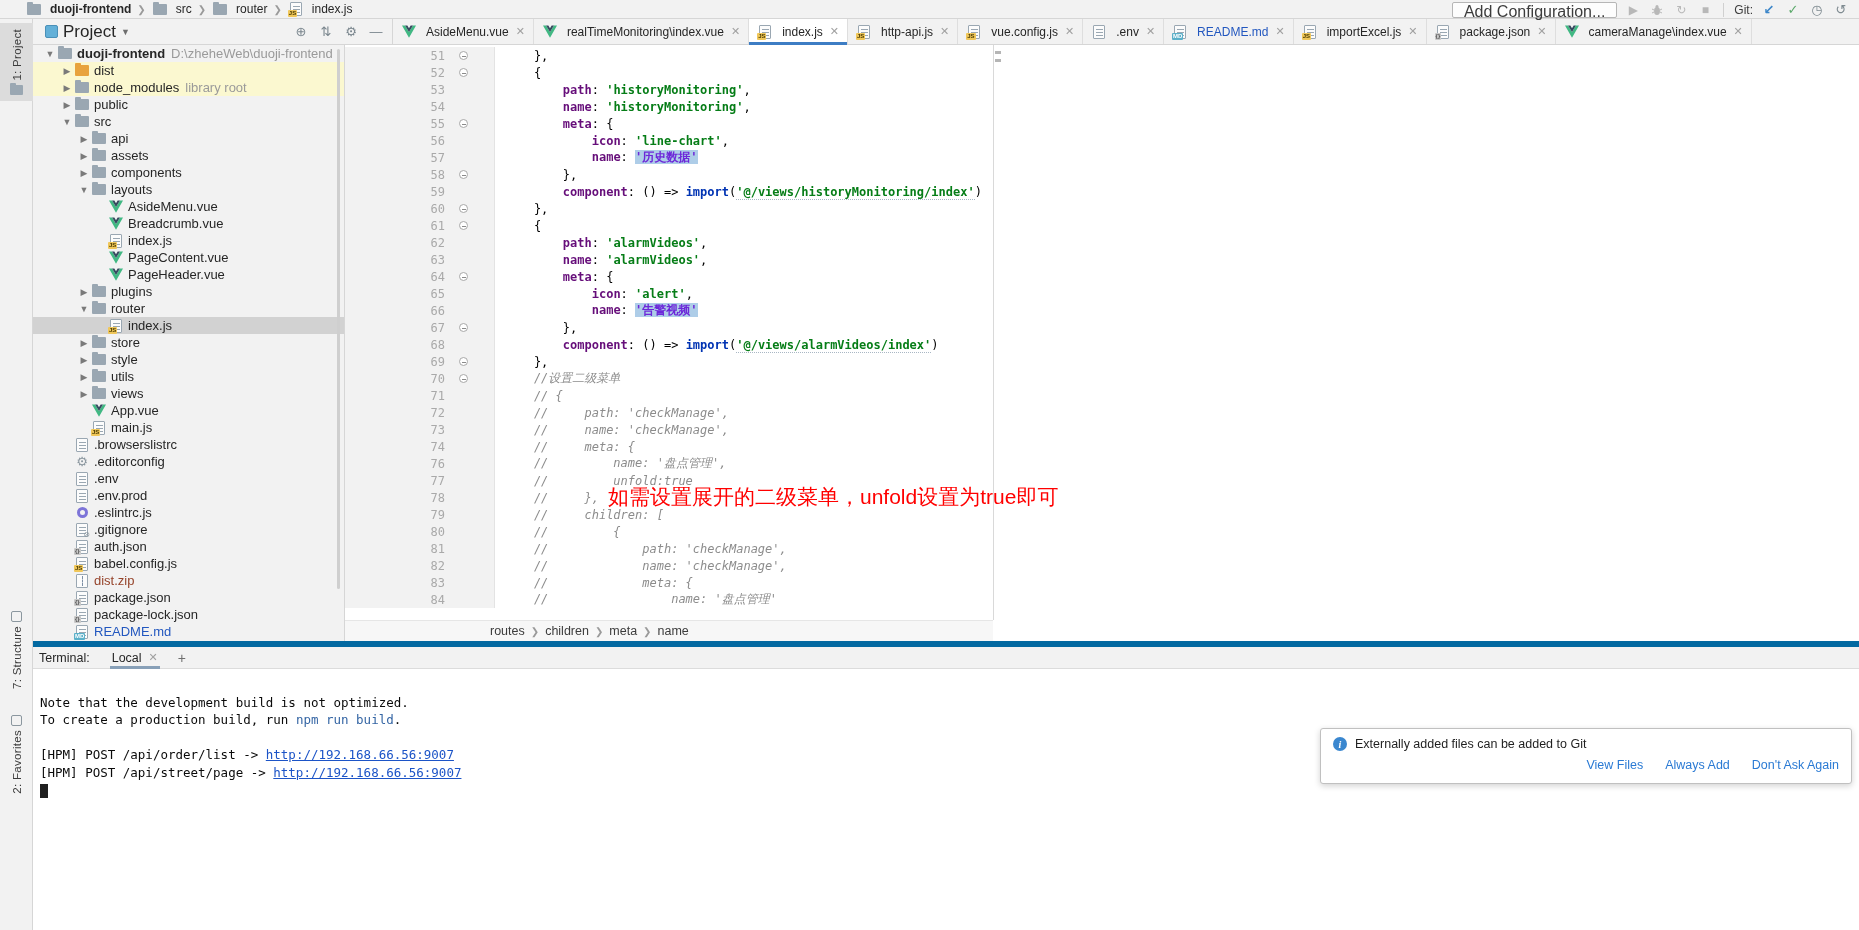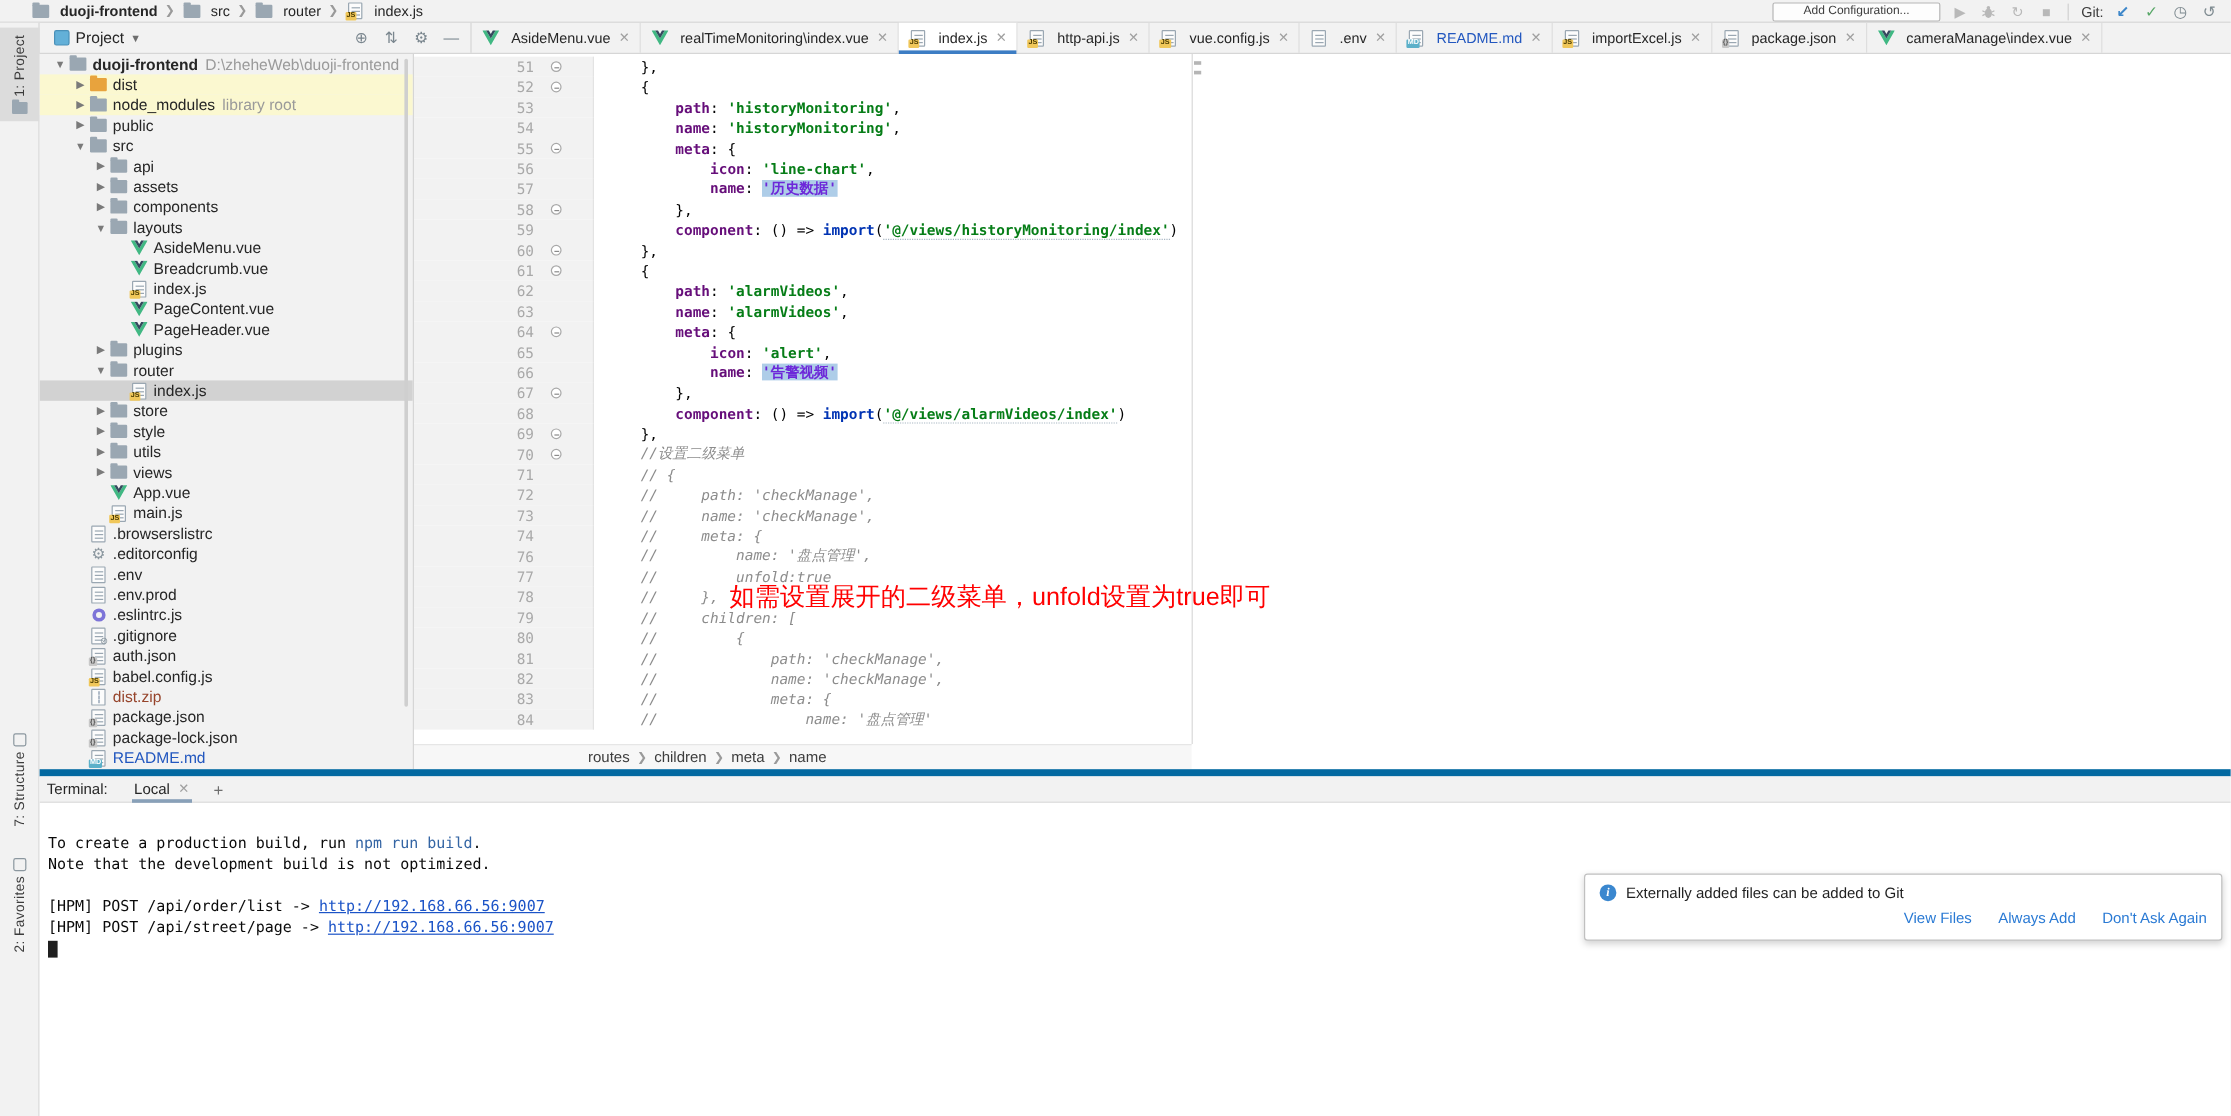--- a/index.html
+++ b/index.html
@@ -7,42 +7,42 @@
   body { font-family:"Liberation Sans","DejaVu Sans",sans-serif; font-size:12px; color:#262626; background:#f2f2f2; }
   #app { position:relative; width:1859px; height:930px; background:#f2f2f2; }
 
   
   .topbar { position:absolute; left:0; top:0; width:1859px; height:19px; background:#f2f2f2; border-bottom:1px solid #d6d6d6; display:flex; align-items:center; padding-left:26px; }
   .crumbs { display:flex; align-items:center; gap:4px; height:100%; }
   .crumb { display:flex; align-items:center; gap:4px; font-size:12px; color:#262626; cursor:default; }
   .crumb.bold .crumb-label { font-weight:bold; }
   .crumb-sep { color:#9a9a9a; font-size:10px; margin:0 2px; }
   .topbar-right { position:absolute; right:10px; top:0; height:19px; display:flex; align-items:center; gap:8px; }
-  .add-config { height:16px; padding:0 25px; font-size:10px; color:#3c3c3c; background:#fdfdfd; border:1px solid #b6b6b6; border-radius:2px; font-family:inherit; }
+  .add-config { height:16px; padding:0 11px; font-size:16px; color:#3c3c3c; background:#fdfdfd; border:1px solid #b6b6b6; border-radius:2px; font-family:inherit; }
   .tb-ico { width:16px; height:16px; display:flex; align-items:center; justify-content:center; font-size:12px; color:#b8b8b8; }
   .tb-sep { width:1px; height:14px; background:#d0d0d0; margin:0 2px; }
   .git-label { color:#3c3c3c; font-size:12px; }
   .ico-update { color:#3c86c9; font-weight:bold; font-size:13px; }
   .ico-commit { color:#59a869; font-weight:bold; font-size:13px; }
   .ico-clock, .ico-rollback { color:#7f8b91; font-size:13px; }
 
   
   .stripe { position:absolute; left:0; top:19px; width:33px; height:911px; background:#f2f2f2; border-right:1px solid #d6d6d6; }
   .stripe-btn { position:absolute; left:0; width:33px; display:flex; flex-direction:column; align-items:center; gap:4px; color:#3c3c3c; }
   .vtext { writing-mode:vertical-rl; transform:rotate(180deg); font-size:11.5px; letter-spacing:.3px; }
   .stripe-btn.active { background:#dcdcdc; padding:6px 0; }
   .mini-folder { width:13px; height:10px; background:#9aa7b2; border-radius:1px; position:relative; }
   .mini-folder::before { content:""; position:absolute; left:0; top:-2px; width:6px; height:3px; background:#9aa7b2; border-radius:1px 1px 0 0; }
   .mini-box { width:11px; height:11px; border:1.5px solid #8b979f; border-radius:2px; }
 
   
   .second-row { position:absolute; left:33px; top:19px; width:1826px; height:26px; border-bottom:1px solid #d6d6d6; display:flex; }
   .panel-header { width:359px; display:flex; align-items:center; padding:0 6px 0 12px; gap:5px; }
   .ph-icon { width:13px; height:13px; background:#63b0d8; border:1px solid #4a90b8; border-radius:2px; }
-  .ph-title { font-size:13px; color:#262626; }
+  .ph-title { font-size:17px; color:#262626; }
   .ph-caret { font-size:9px; color:#6e6e6e; }
   .ph-sp { flex:1; }
   .ph-ico { color:#7a868e; font-size:13px; width:20px; text-align:center; cursor:default; }
   .tab-strip { flex:1; display:flex; align-items:stretch; border-left:1px solid #d6d6d6; }
   .tab { display:flex; align-items:center; gap:5px; padding:0 8px; font-size:12px; color:#262626; border-right:1px solid #dedede; position:relative; cursor:default; }
   .tab.active { background:#ffffff; }
   .tab.active::after { content:""; position:absolute; left:0; right:0; bottom:-1px; height:3px; background:#3d7dc4; }
   .tab.mod .tab-label { color:#2257bf; }
   .tab-close { color:#a0a0a0; font-size:11px; margin-left:2px; }
 
@@ -852,22 +852,22 @@
     <div class="term-header">
       <span class="term-title">Terminal:</span>
       <span class="term-tab">
         <span>Local</span>
         <span class="tab-close">✕</span>
       </span>
       <span class="term-plus">+</span>
     </div>
     <div class="term-body" id="term-body">
         <div class="term-line"></div>
+        <div class="term-line"><span>Note that the development build is not optimized.</span></div>
         <div class="term-line"><span>To create a production build, run </span><span class="tm-cmd">npm run build</span><span>.</span></div>
-        <div class="term-line"><span>Note that the development build is not optimized.</span></div>
         <div class="term-line"></div>
         <div class="term-line"><span>[HPM] POST /api/order/list -&gt; </span><span class="tm-link">http://192.168.66.56:9007</span></div>
         <div class="term-line"><span>[HPM] POST /api/street/page -&gt; </span><span class="tm-link">http://192.168.66.56:9007</span></div>
         <div class="term-line"><span class="term-cursor"></span></div>
       </div>
   </div>
 
   <div class="notification">
     <div class="notif-head">
       <span class="notif-info">i</span>

